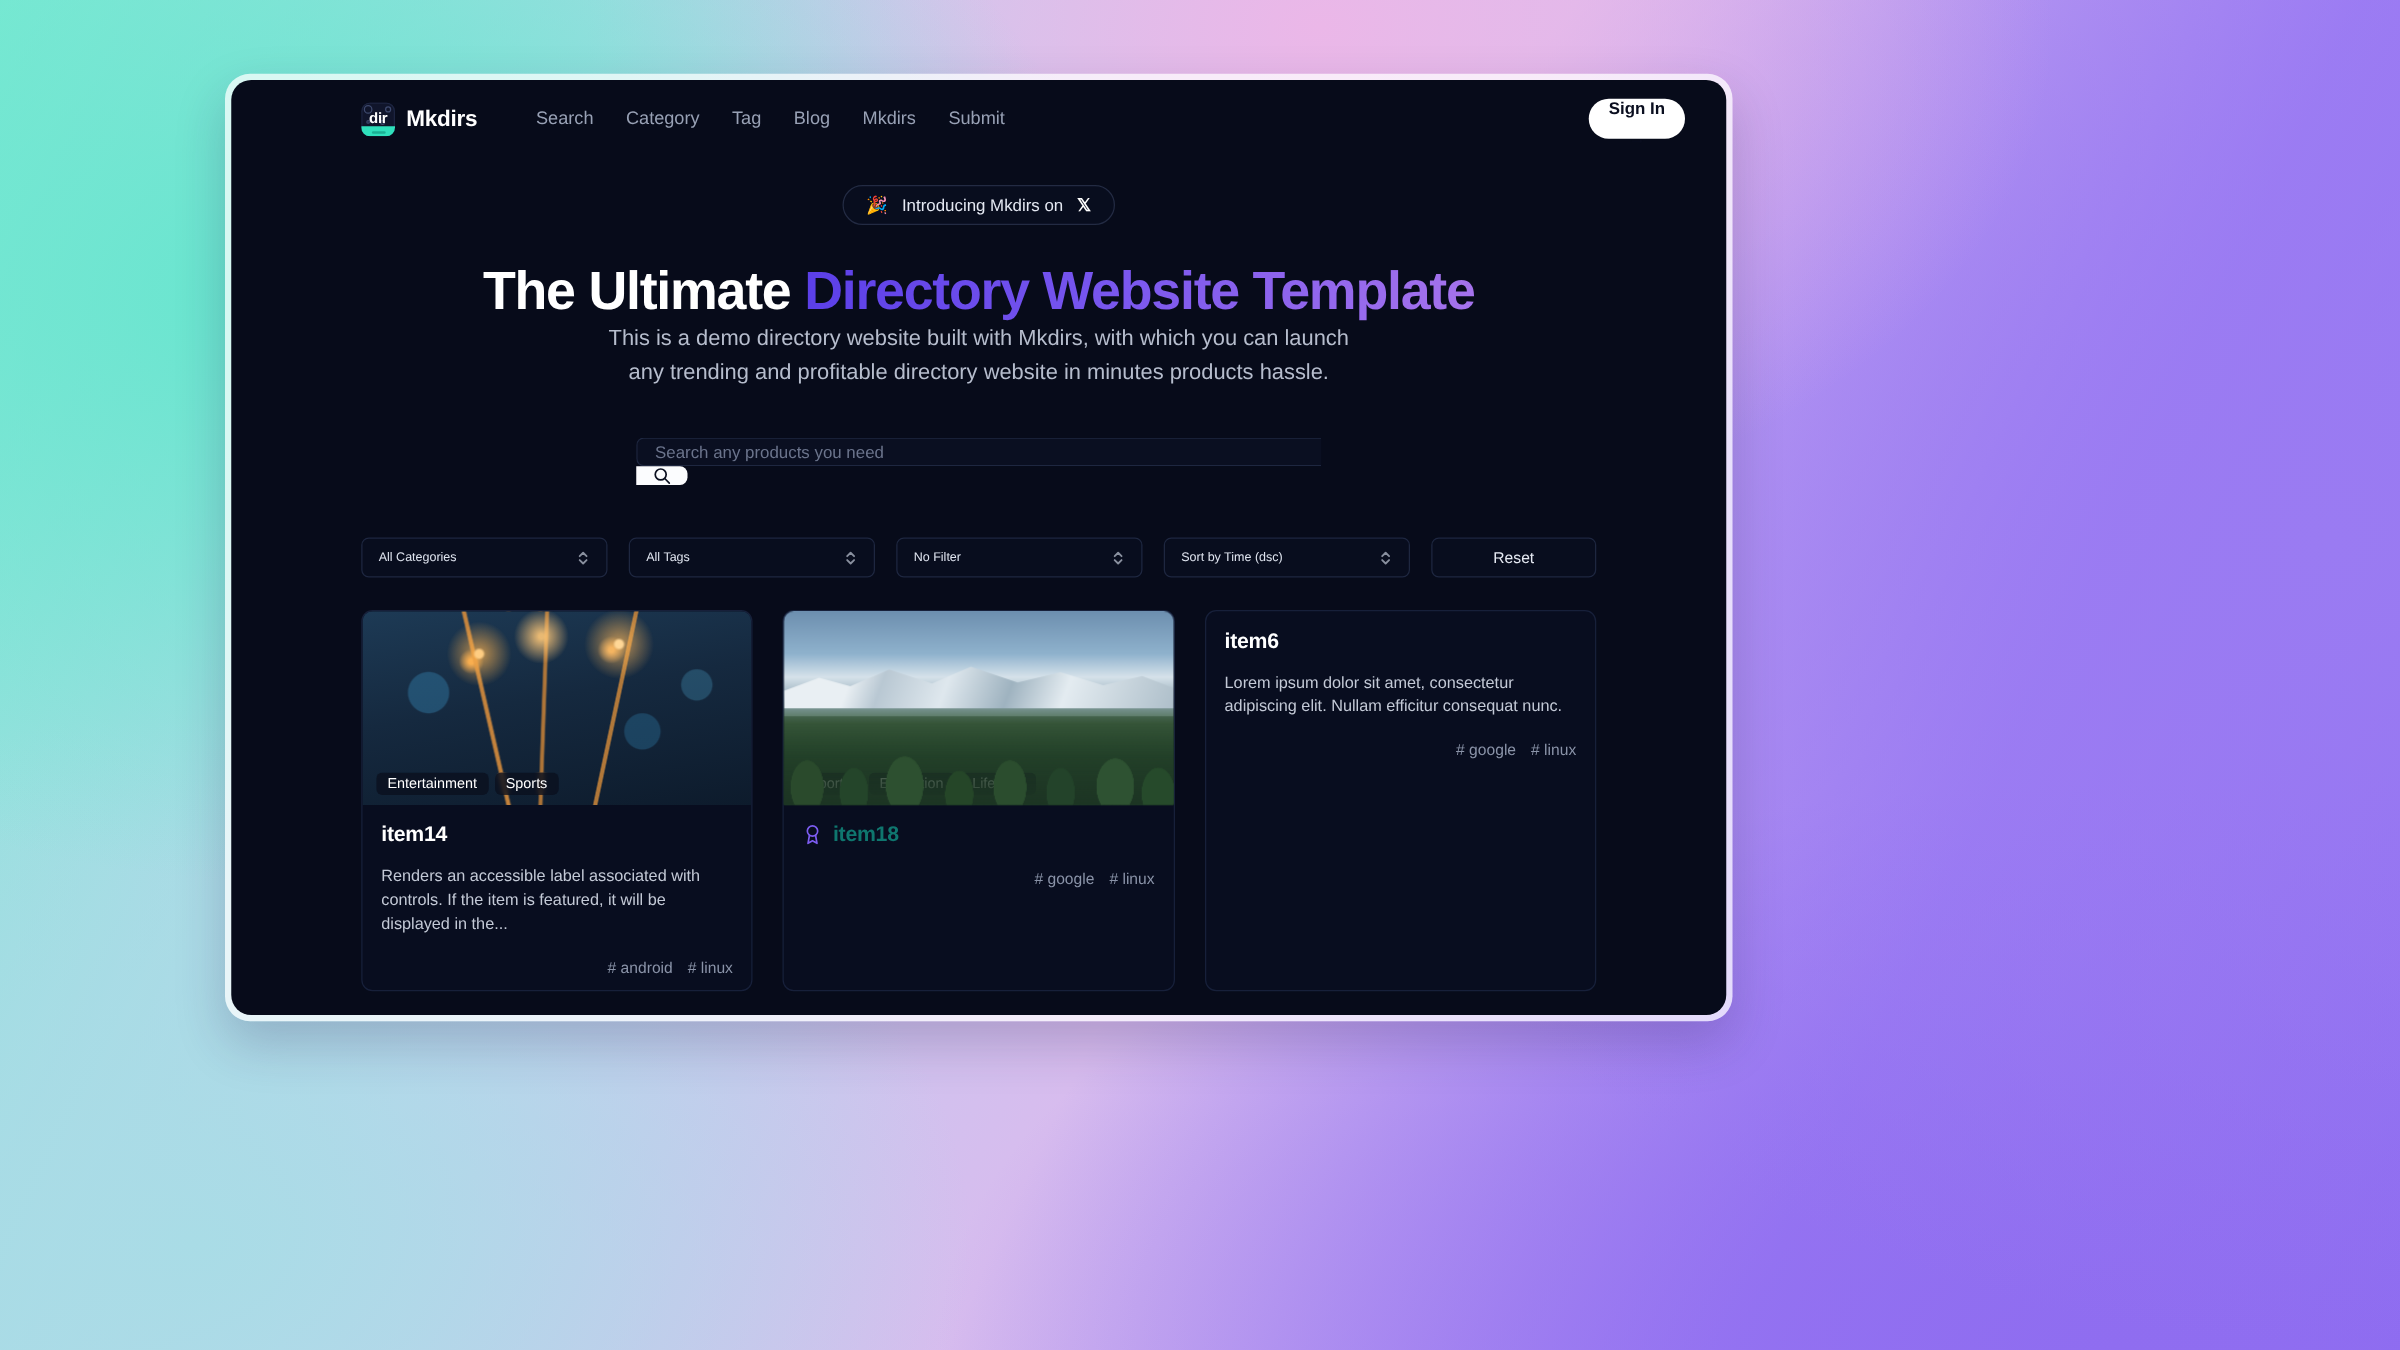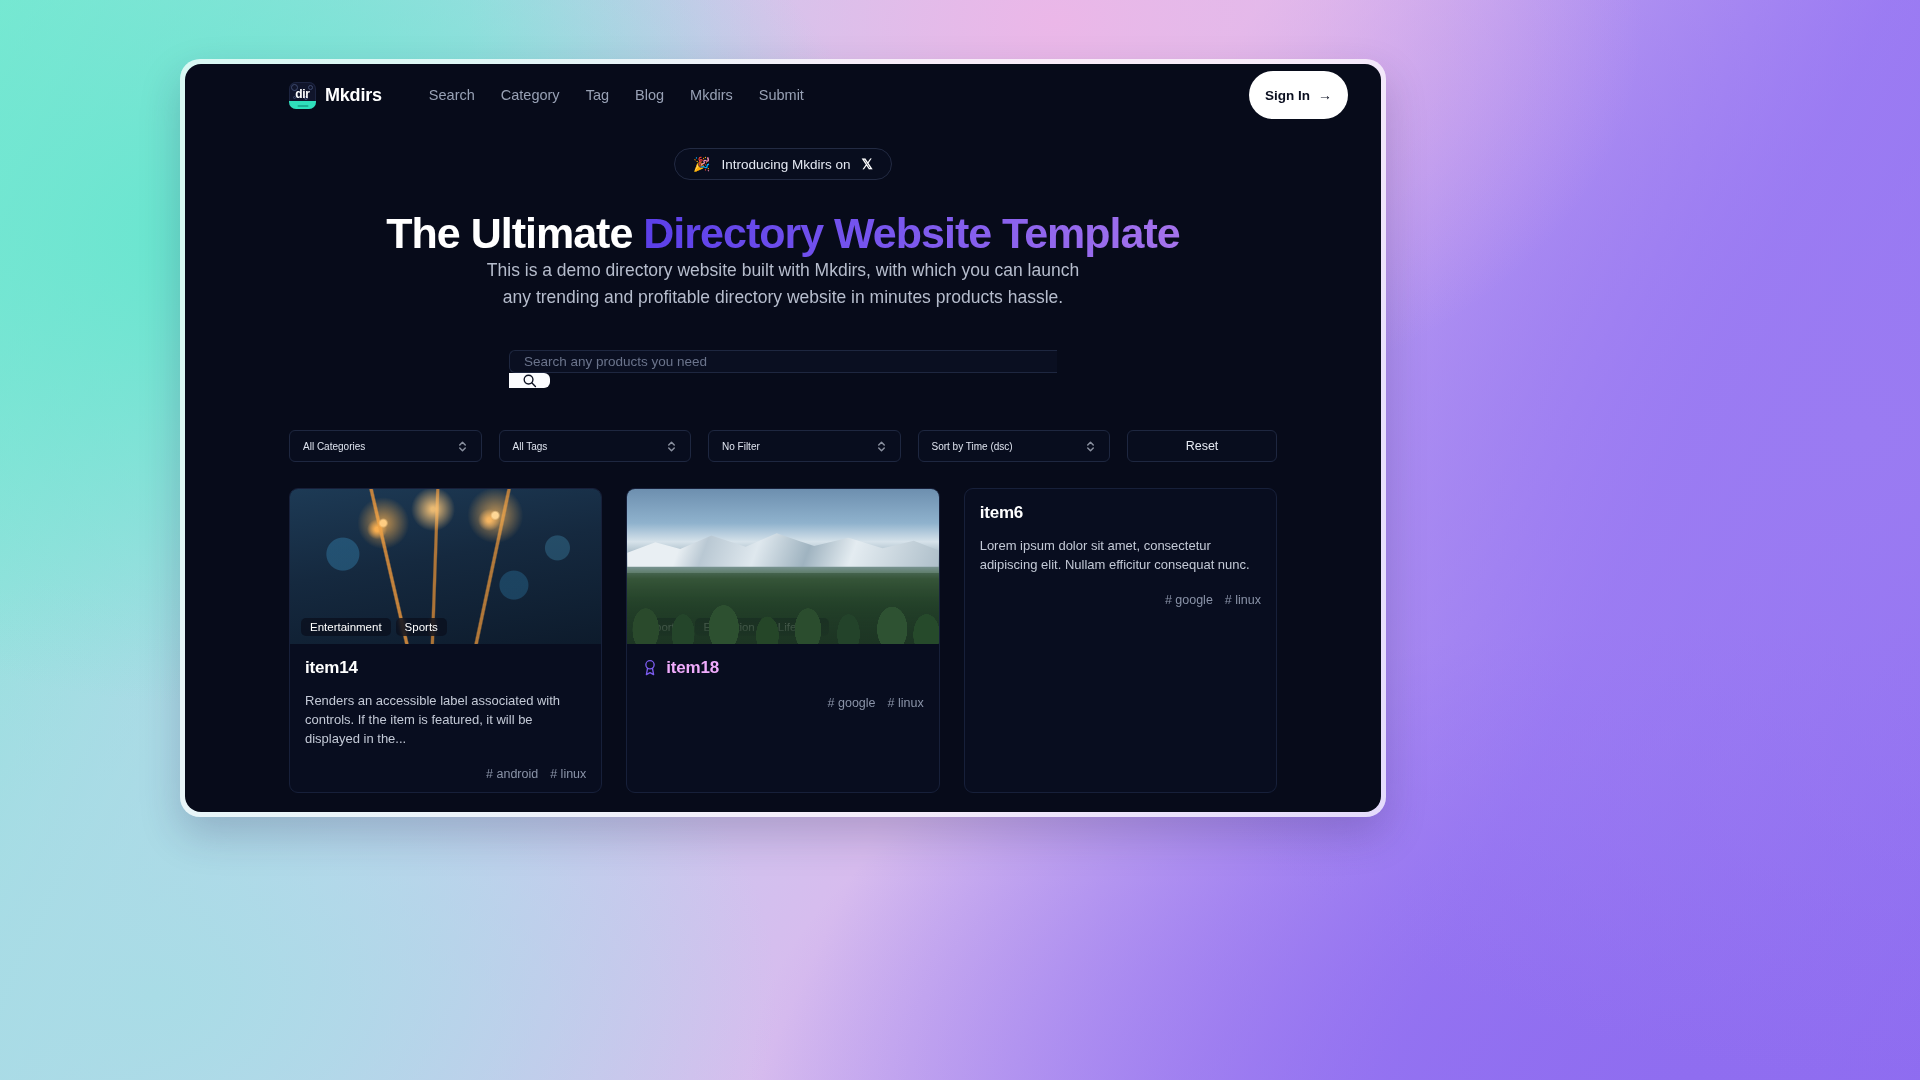--- a/index.html
+++ b/index.html
@@ -64,23 +64,23 @@
     bottom:2px; width:11px; height:2px; background:#1bb094; border-radius:1px;
   }
   .brand-name{ color:#fff; font-size:18px; font-weight:700; letter-spacing:-0.2px; }
 
   .nav{ display:flex; align-items:center; gap:26px; margin-left:47px; }
   .nav a{ color:#98a1b5; font-size:14.5px; text-decoration:none; }
 
   .signin{
     margin-left:auto;
     background:#fff; color:#0a0e1f;
-    height:48px; border-radius:999px; padding:0 16px;
+    height:32px; border-radius:999px; padding:0 16px;
     display:flex; align-items:center; gap:8px;
-    font-size:13.5px; font-weight:600; border:none; cursor:pointer;
+    font-size:13.5px; font-weight:600; border:none; cursor:pointer;flex-direction:column;
   }
   .signin .arr{ font-size:14px; }
 
   
   .hero{ text-align:center; padding-top:22px; }
   .badge{
     display:inline-flex; align-items:center; gap:11px;
     border:1px solid #232b43; border-radius:999px;
     height:32px; padding:0 18px;
     color:#e4e8f2; font-size:13.5px; font-weight:500;
@@ -124,21 +124,21 @@
     display:flex; gap:17px; margin:42px 0 0; padding:0 104px;
   }
   .sel{
     flex:1; height:32px; border:1px solid #1e2740; border-radius:6px;
     background:#080d1e; color:#dfe4ef; font-size:10px;
     display:flex; align-items:center; padding:4px 13px; cursor:pointer;
     position:relative;
   }
   .sel .chev{ margin-left:auto; opacity:.65; line-height:0; }
   .reset{
-    width:150px; height:32px; border:1px solid #1e2740; border-radius:6px;
+    width:132px; height:32px; border:1px solid #1e2740; border-radius:6px;
     background:#080d1e; color:#e6eaf3; font-size:12.5px;
     display:flex; align-items:center; justify-content:center; cursor:pointer;
   }
 
   
   .cards{ display:flex; gap:24px; padding:26px 104px 0; }
   .card{
     flex:1; border:1px solid #17203a; border-radius:9px;
     background:#080d1f; overflow:hidden; cursor:pointer;
   }
@@ -148,21 +148,21 @@
   }
   .cat{
     background:rgba(10,14,28,0.72); color:#fff; font-size:11.5px;
     padding:3px 9px; border-radius:5px; backdrop-filter:blur(2px);
   }
   .cbody{ padding:14px 15px 11px; }
   .ctitle{
     font-size:17px; font-weight:700; color:#ffffff; letter-spacing:-0.2px;
     display:flex; align-items:center; gap:8px;
   }
-  .ctitle.feat{ color:#f0abfc; }
+  .ctitle.feat{ color:#0f766e; }
   .cdesc{ margin-top:14px; color:#c3c9d6; font-size:13px; line-height:1.45; }
   .ctags{
     margin-top:18px; display:flex; justify-content:flex-end; gap:12px;
     color:#8a93a8; font-size:12.5px;
   }
 
   
   .art1{
     background:
       radial-gradient(circle at 28% 26%, rgba(255,176,80,.95) 0 2px, rgba(255,150,40,0) 10px),

